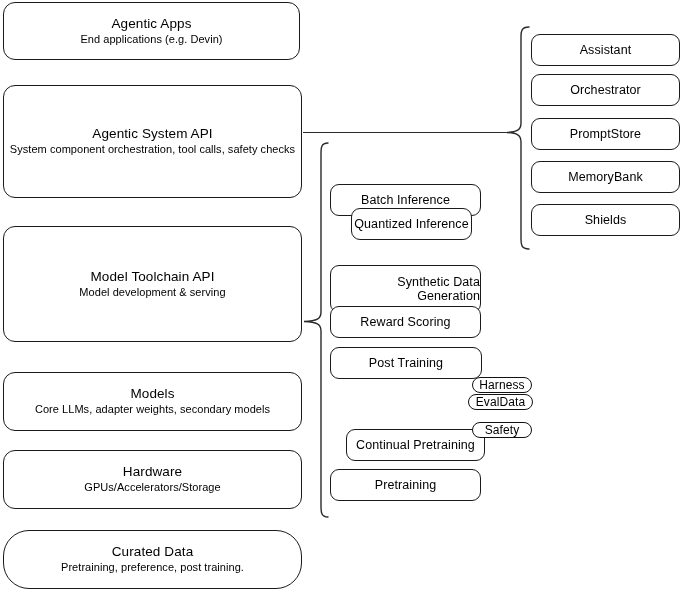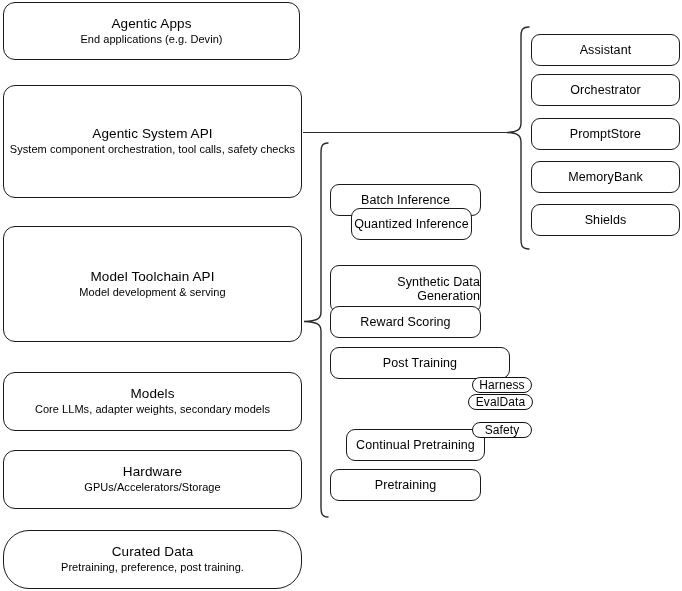--- a/index.html
+++ b/index.html
@@ -134,21 +134,21 @@
   </div>
   <div class="cap-box" style="left:330px; top:208px; width:121px; height:32px;margin-left:21px;">
     <span>Quantized Inference</span>
   </div>
   <div class="cap-box" style="left:330px; top:265px; width:151px; height:48px;">
     <span>Synthetic Data Generation</span>
   </div>
   <div class="cap-box" style="left:330px; top:306px; width:151px; height:32px;">
     <span>Reward Scoring</span>
   </div>
-  <div class="cap-box" style="left:330px; top:347px; width:180px; height:32px;">
+  <div class="cap-box" style="left:330px; top:347px; width:152px; height:32px;">
     <span>Post Training</span>
   </div>
   <div class="cap-box" style="left:346px; top:429px; width:139px; height:32px;">
     <span>Continual Pretraining</span>
   </div>
   <div class="cap-box" style="left:330px; top:469px; width:151px; height:32px;">
     <span>Pretraining</span>
   </div>
 
   <div class="pill" style="left:472px; top:377px; width:60px; height:16px;">

